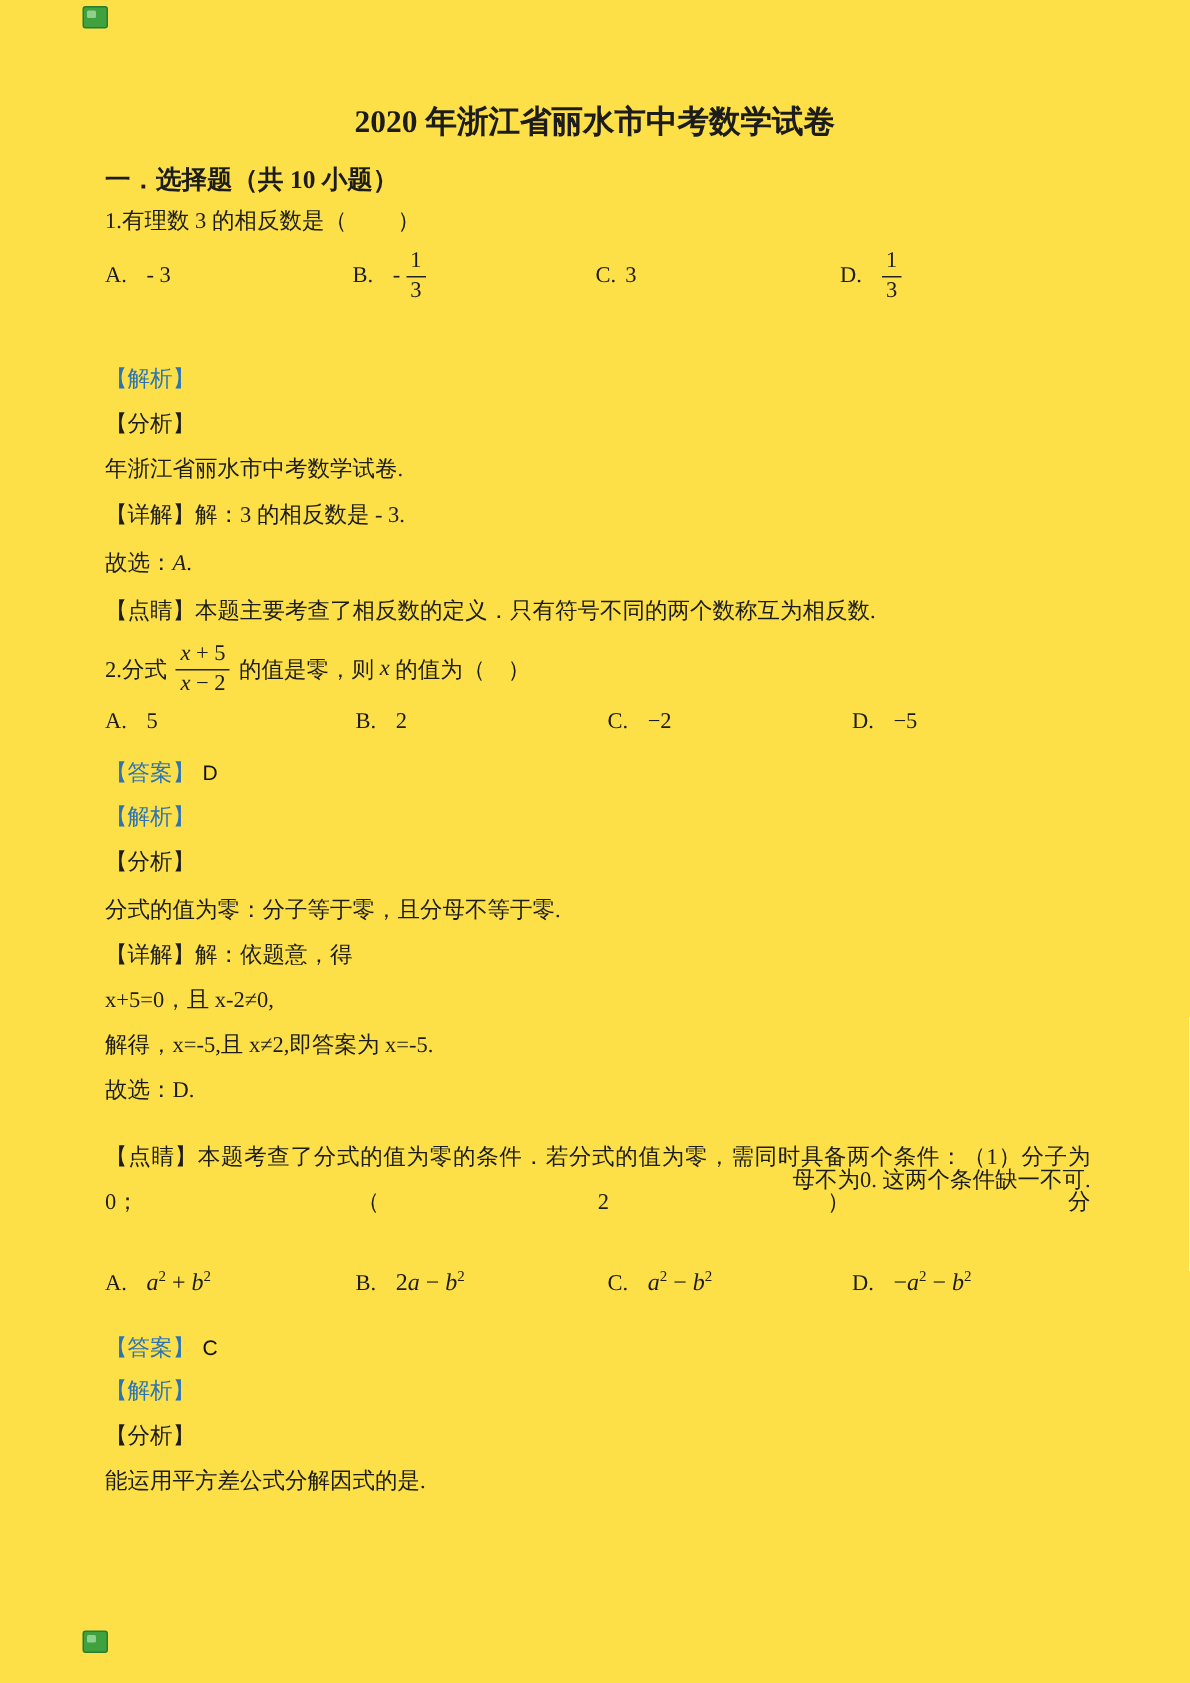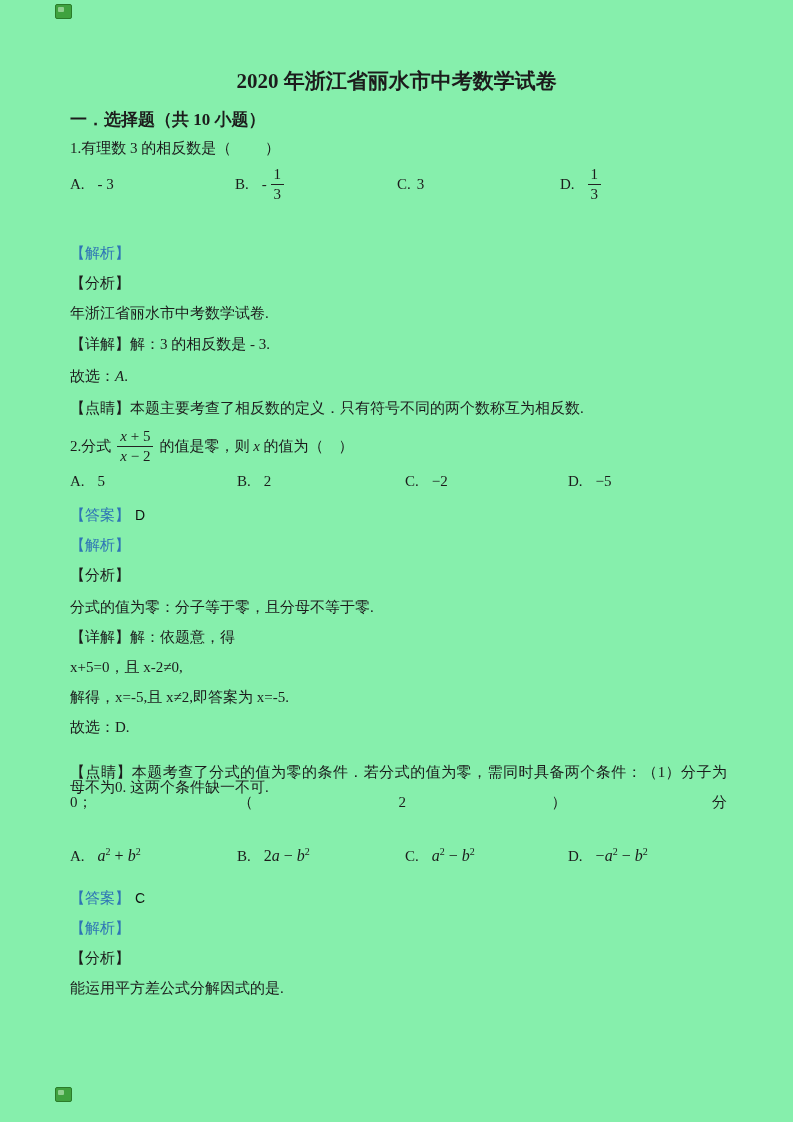--- a/index.html
+++ b/index.html
@@ -1,37 +1,37 @@
 <!DOCTYPE html>
 <html><head>
 <meta charset="utf-8">
 <style>
   html,body{margin:0;padding:0;background:#ffffff;}
   .page{
     position:relative;
     width:793px;height:1122px;
-    background:#86efac;
+    background:#fde047;
     overflow:hidden;
     font-family:"Liberation Serif","DejaVu Serif",serif;
     color:#1c1c1c;
     font-size:15px;
   }
   .title{
     position:absolute;left:0;top:66px;width:100%;
     text-align:center;font-weight:bold;font-size:21px;line-height:30px;margin:0;
   }
   .section{
     position:absolute;left:70px;top:109px;
     font-weight:bold;font-size:17px;line-height:22px;
   }
   .ln{
     position:absolute;left:70px;right:66px;
     font-size:15px;line-height:20px;white-space:pre;
   }
-  .wrapln{white-space:normal;}
+  .wrapln{white-space:normal;text-align:right;}
   .just{text-align:justify;text-align-last:justify;margin-top:15px;}
   .row{position:absolute;left:0;width:100%;}
   .opt{position:absolute;top:0;height:100%;display:flex;align-items:center;white-space:pre;}
   .olabel{margin-right:13px;}
   .tag-blue{color:#2E74B5;}
   .ansletter{
     font-family:"Liberation Sans","DejaVu Sans",sans-serif;
     font-size:14px;margin-left:5px;color:#111;
   }
   .frac{

